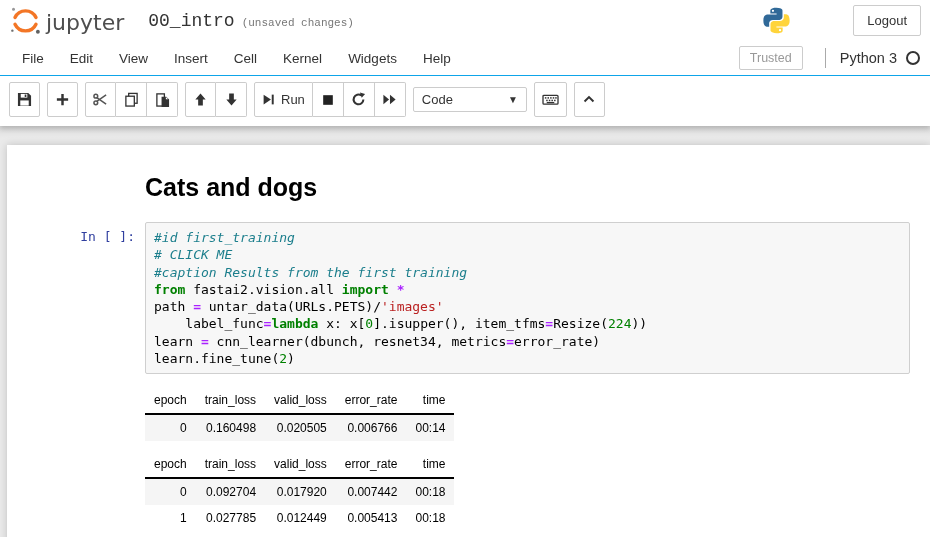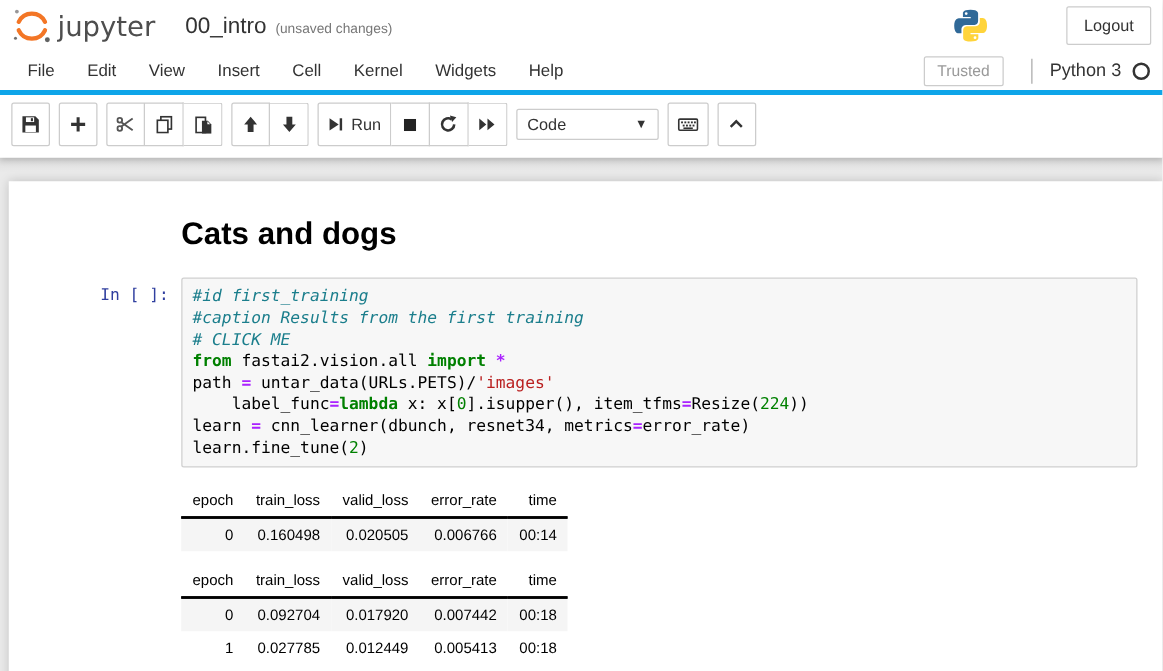--- a/index.html
+++ b/index.html
@@ -8,28 +8,28 @@
     width:930px; height:537px; overflow:hidden;
     background:#eaeaea;
     font-family:"Liberation Sans", sans-serif;
     color:#333;
   }
   
   #header { background:#fff; position:relative; z-index:5; box-shadow:0 3px 5px rgba(0,0,0,0.18); }
   .titlebar { display:flex; align-items:center; height:41px; padding:0 9px; }
   .logo { display:flex; align-items:flex-end; cursor:pointer; }
   .logo-word { font-family:"DejaVu Sans", sans-serif; font-size:22px; color:#4e4e4e; margin-left:4px; line-height:1; padding-bottom:3px; }
-  .title-group { display:flex; align-items:baseline; margin-left:24px; }
+  .title-group { display:flex; align-items:baseline; margin-left:24px;font-family:Liberation Mono, monospace; }
   .nb-title { font-size:18px; color:#333; cursor:pointer; }
   .nb-status { font-size:11px; color:#777; margin-left:7px; }
   .titlebar-right { margin-left:auto; display:flex; align-items:center;gap:36px; }
   .logout-btn { margin-left:26px; background:#fff; border:1px solid #ccc; border-radius:2px;
     font-size:13px; color:#333; padding:7px 13px; cursor:pointer; font-family:inherit; }
   
-  .menubar { display:flex; align-items:center; height:35px; padding:0 9px; border-bottom:4px solid #0ea5e9; }
+  .menubar { display:flex; align-items:center; height:35px; padding:0 9px; border-bottom:1px solid #0ea5e9; }
   .menu-items { display:flex; list-style:none; margin:0; padding:0; }
   .menu-item { padding:8px 13px; font-size:13.5px; color:#333; cursor:pointer; }
   .menu-right { margin-left:auto; display:flex; align-items:center; }
   .trusted-badge { border:1px solid #ccc; border-radius:2px; color:#999; font-size:12.5px; padding:4px 10px; }
   .kernel-sep { width:1px; height:20px; background:#aaa; margin:0 14px 0 22px; }
   .kernel-name { font-size:14.5px; color:#333; margin-right:8px; }
   
   .toolbar { display:flex; align-items:center; gap:7px; padding:6px 9px 9px; background:#fff; }
   .btn-group { display:flex; }
   .btn { height:35px; min-width:31px; background:#fff; border:1px solid #ccc; display:flex;
@@ -267,22 +267,22 @@
       <div class="inner-cell">
         <h1 class="md-heading">Cats and dogs</h1>
       </div>
     </div>
 
     <div class="cell">
       <div class="prompt">In [ ]:</div>
       <div class="inner-cell">
         <div class="input-area" id="code-input">
             <div class="code-line"><span class="tok-com">#id first_training</span></div>
+            <div class="code-line"><span class="tok-com"># CLICK ME</span></div>
             <div class="code-line"><span class="tok-com">#caption Results from the first training</span></div>
-            <div class="code-line"><span class="tok-com"># CLICK ME</span></div>
             <div class="code-line"><span class="tok-kw">from</span><span> fastai2.vision.all </span><span class="tok-kw">import</span><span> </span><span class="tok-op">*</span></div>
             <div class="code-line"><span>path </span><span class="tok-op">=</span><span> untar_data(URLs.PETS)/</span><span class="tok-str">'images'</span></div>
             <div class="code-line"><span>    label_func</span><span class="tok-op">=</span><span class="tok-kw">lambda</span><span> x: x[</span><span class="tok-num">0</span><span>].isupper(), item_tfms</span><span class="tok-op">=</span><span>Resize(</span><span class="tok-num">224</span><span>))</span></div>
             <div class="code-line"><span>learn </span><span class="tok-op">=</span><span> cnn_learner(dbunch, resnet34, metrics</span><span class="tok-op">=</span><span>error_rate)</span></div>
             <div class="code-line"><span>learn.fine_tune(</span><span class="tok-num">2</span><span>)</span></div>
           </div>
       </div>
     </div>
 
     <div class="cell output-cell">

